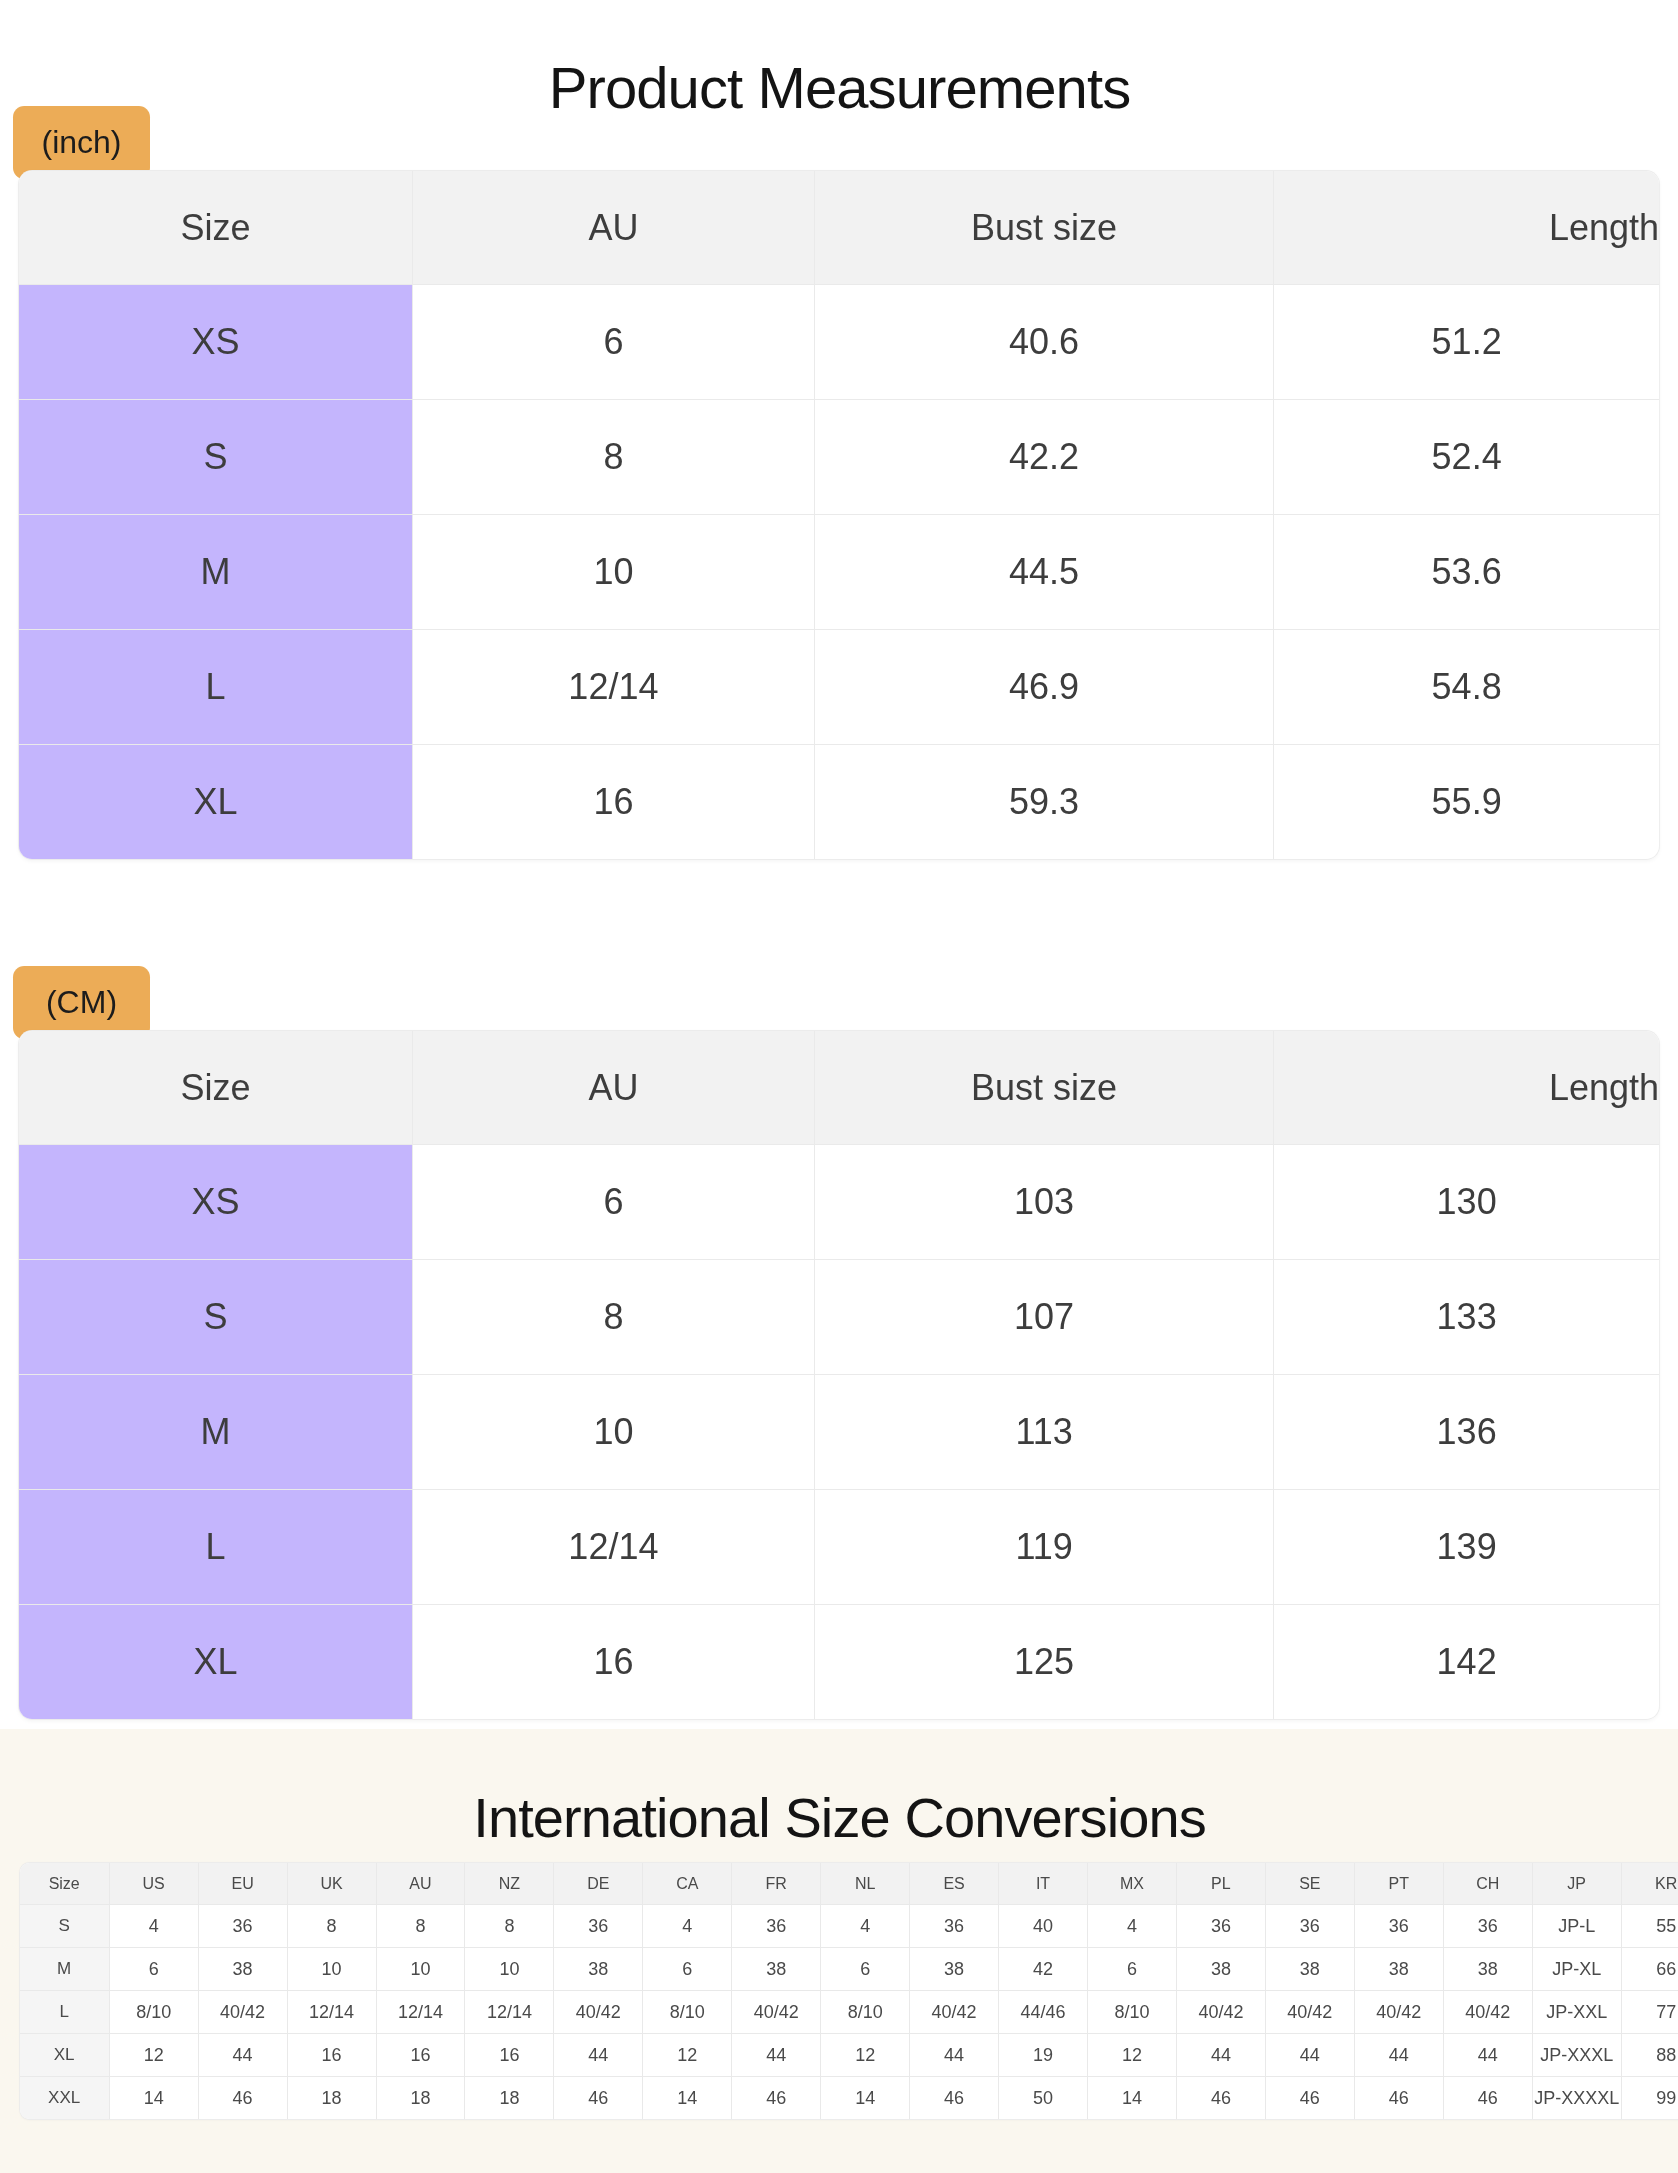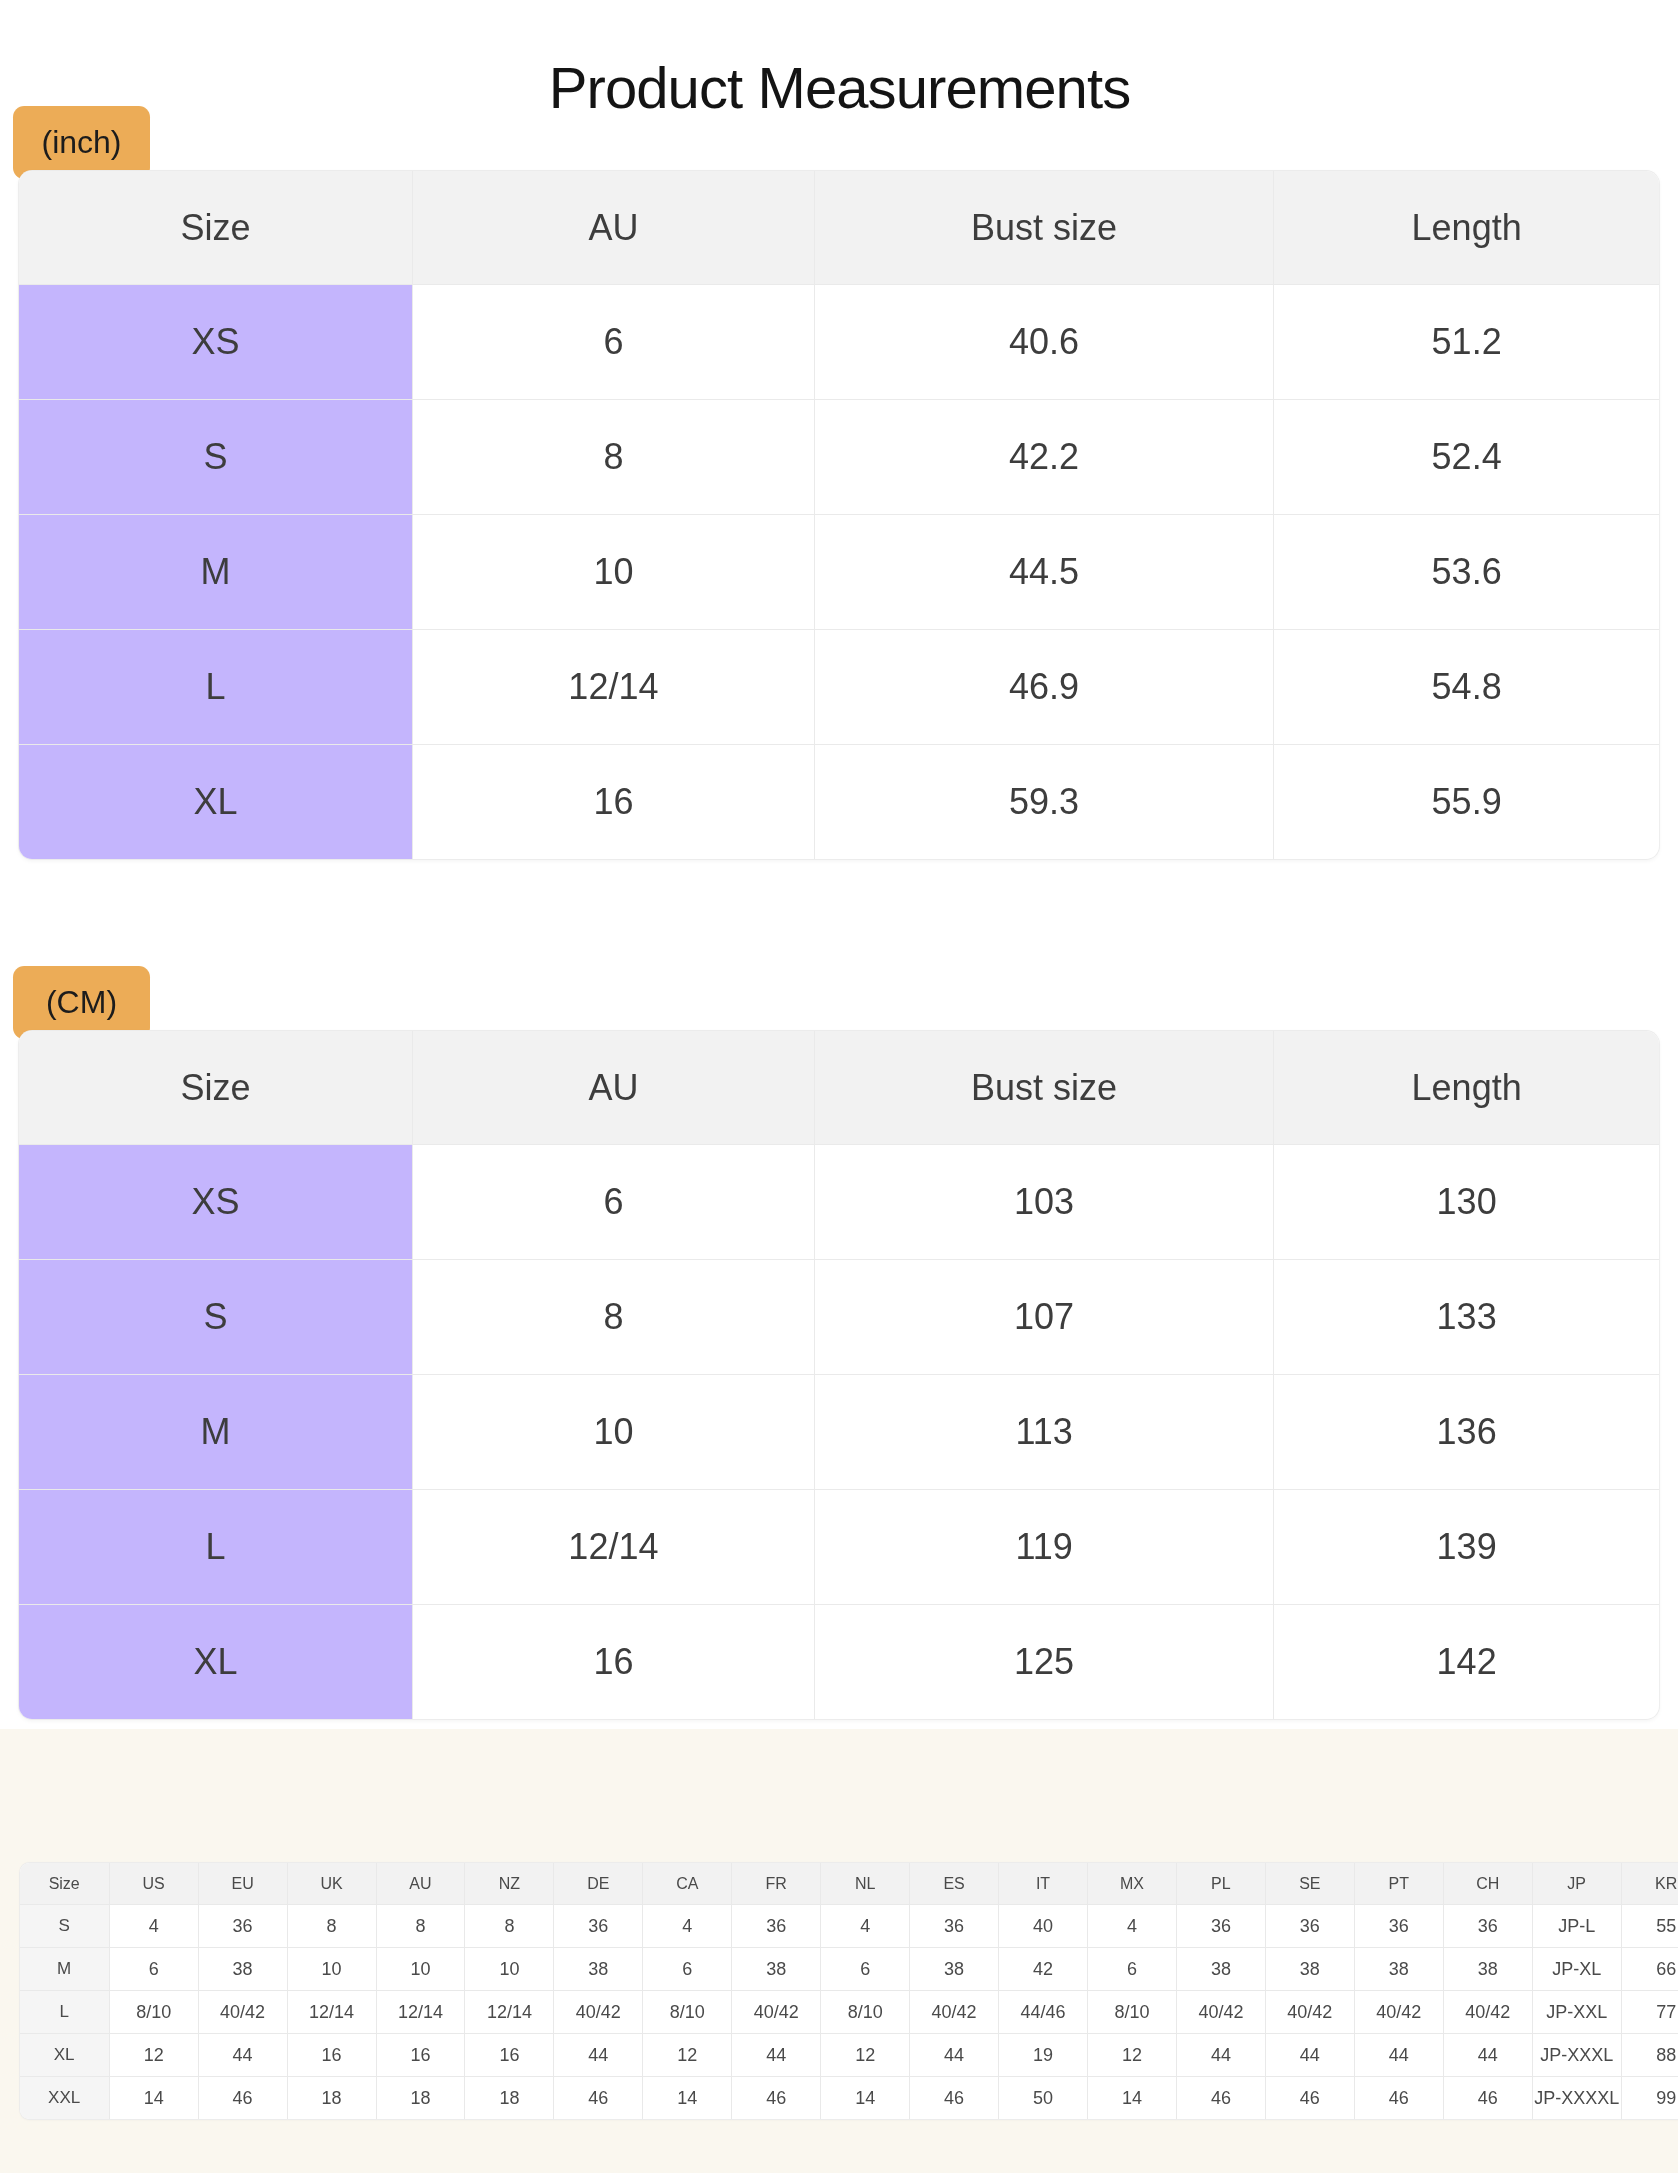--- a/index.html
+++ b/index.html
@@ -42,21 +42,21 @@
   }
   .table-inch{top:171px;}
   .table-cm{top:1031px;}
   .measure-table th,.measure-table td{
     height:114px;border-right:0.9px solid #eaeaea;border-bottom:0.9px solid #eaeaea;
   }
   .measure-table th{background:#f2f2f2;height:113px;}
   .measure-table th:nth-child(1){width:24%;}
   .measure-table th:nth-child(2){width:24.5%;}
   .measure-table th:nth-child(3){width:28%;}
-  .measure-table th:nth-child(4){width:23.5%;}
+  .measure-table th:nth-child(4){width:23.5%;text-align:right;}
   .measure-table td:first-child{background:#c4b5fd;}
   .measure-table th:last-child,.measure-table td:last-child{border-right:none;}
   .measure-table tbody tr:last-child td{border-bottom:none;}
 
   
   .conv-table{
     position:absolute;left:19.7px;top:1863px;width:1691px;background:#ffffff;
     border-radius:9.4px 0 0 9.4px;overflow:hidden;
     box-shadow:0 0 0 0.9px #ececec, 0 0.9px 2.8px rgba(0,0,0,0.05);
     font-size:18px;color:#4a4a4a;
@@ -162,20 +162,21 @@
         </tr>
         <tr>
           <td>XL</td>
           <td>16</td>
           <td>125</td>
           <td>142</td>
         </tr>
       </tbody>
     </table>
 
+  <h2 class="conv-title">International Size Conversions</h2>
 
   <table class="conv-table">
       <thead>
         <tr>
           <th>Size</th>
           <th>US</th>
           <th>EU</th>
           <th>UK</th>
           <th>AU</th>
           <th>NZ</th>

